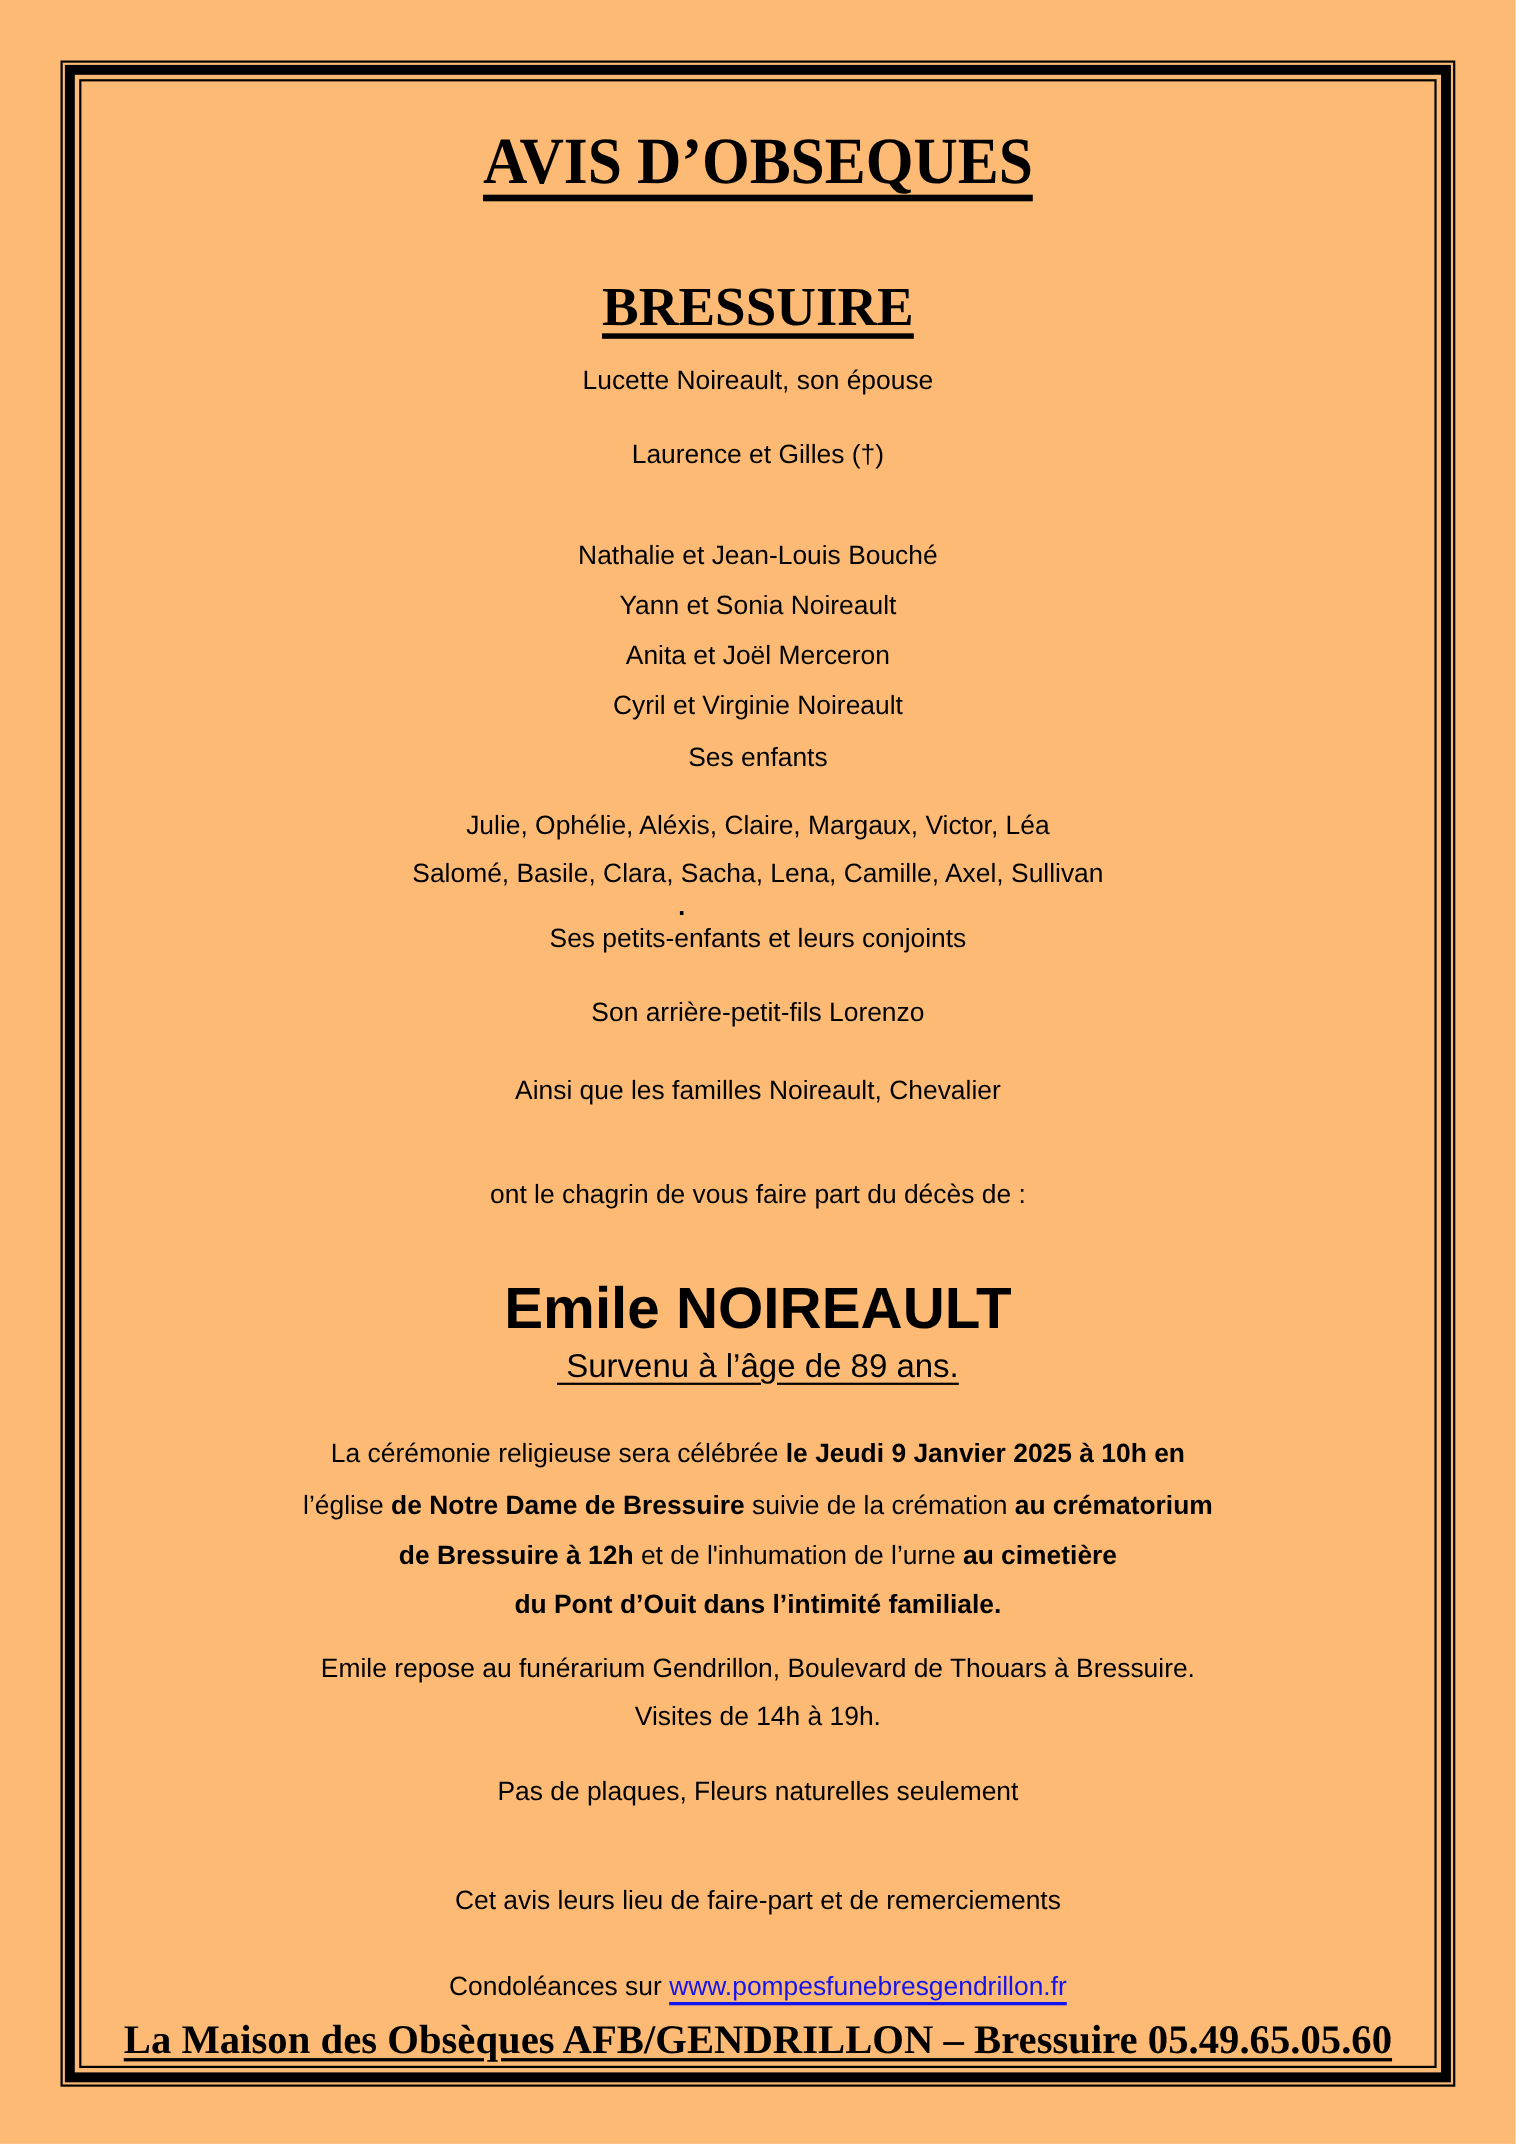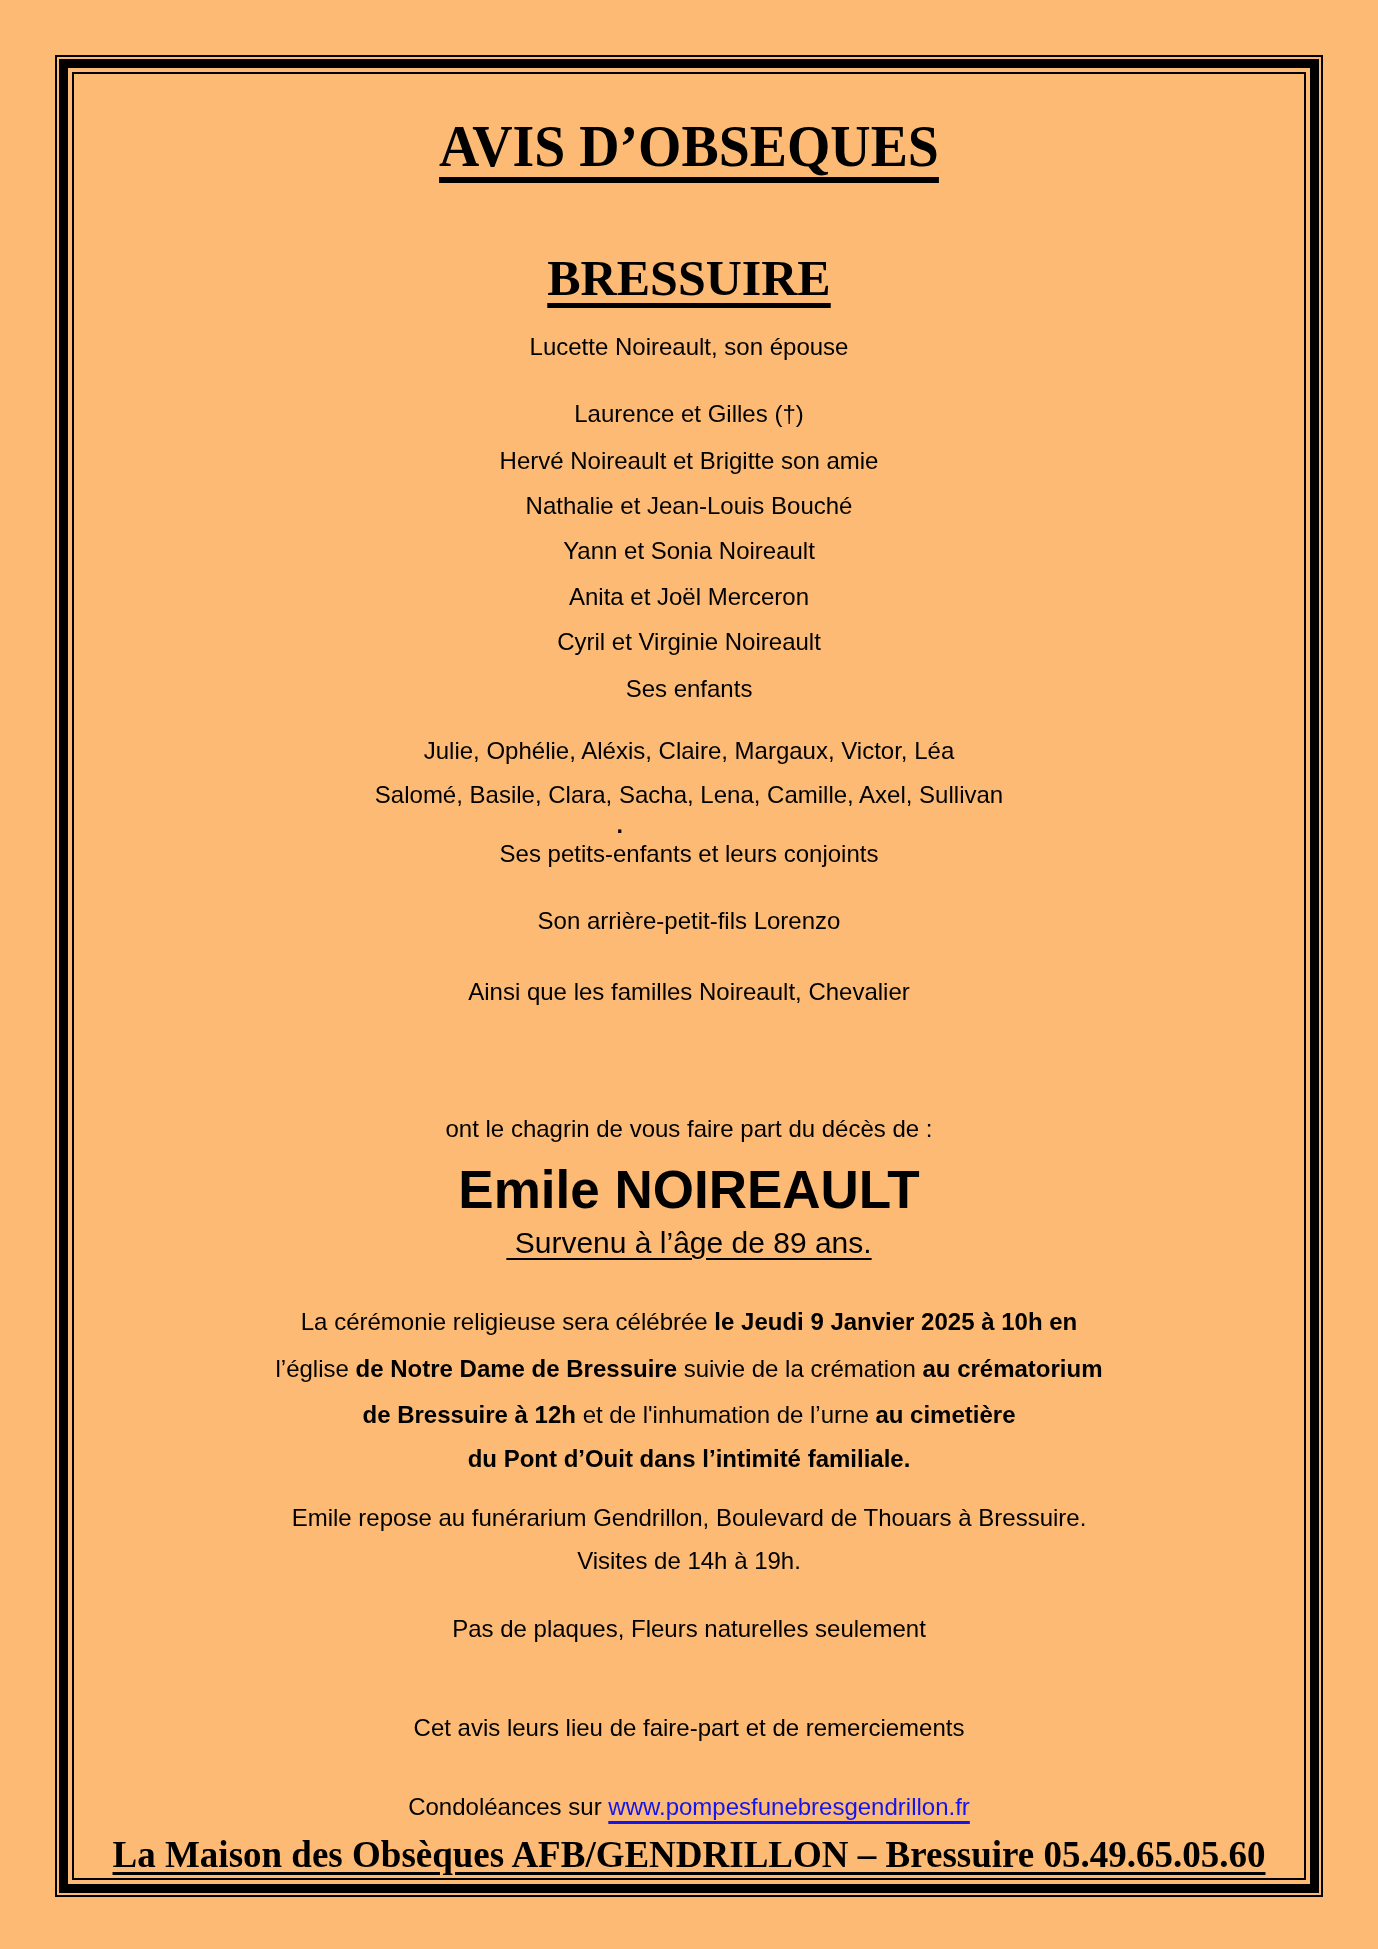--- a/index.html
+++ b/index.html
@@ -81,36 +81,35 @@
   <div class="frame f1"></div>
   <div class="frame f2"></div>
   <div class="frame f3"></div>
 
   <div class="line doc-title" style="top:116px">AVIS D’OBSEQUES</div>
   <div class="line city-title" style="top:229px">BRESSUIRE</div>
 
   <div class="line" style="top:335px">Lucette Noireault, son épouse</div>
 
   <div class="line" style="top:402px">Laurence et Gilles (†)</div>
-  <div class="line" style="top:449px">Hervé Noireault et Brigitte son amie</div>
   <div class="line" style="top:494px">Nathalie et Jean-Louis Bouché</div>
   <div class="line" style="top:539px">Yann et Sonia Noireault</div>
   <div class="line" style="top:585px">Anita et Joël Merceron</div>
   <div class="line" style="top:630px">Cyril et Virginie Noireault</div>
   <div class="line" style="top:677px">Ses enfants</div>
 
   <div class="line" style="top:739px">Julie, Ophélie, Aléxis, Claire, Margaux, Victor, Léa</div>
   <div class="line" style="top:783px">Salomé, Basile, Clara, Sacha, Lena, Camille, Axel, Sullivan</div>
 
   <span class="stray-dot">.</span>
 
   <div class="line" style="top:842px">Ses petits-enfants et leurs conjoints</div>
   <div class="line" style="top:909px">Son arrière-petit-fils Lorenzo</div>
   <div class="line" style="top:980px">Ainsi que les familles Noireault, Chevalier</div>
-  <div class="line" style="top:1117px">ont le chagrin de vous faire part du décès de :</div>
+  <div class="line" style="top:1075px">ont le chagrin de vous faire part du décès de :</div>
 
   <div class="line deceased" style="top:1163px">Emile NOIREAULT</div>
   <div class="line age" style="top:1228px">&nbsp;Survenu à l’âge de 89 ans.</div>
 
   <div class="line" style="top:1310px"><span>La cérémonie religieuse sera célébrée </span><span class="b">le Jeudi 9 Janvier 2025 à 10h en</span></div>
   <div class="line" style="top:1357px"><span>l’église </span><span class="b">de Notre Dame de Bressuire</span><span> suivie de la crémation </span><span class="b">au crématorium</span></div>
   <div class="line" style="top:1403px"><span class="b">de Bressuire à 12h</span><span> et de l'inhumation de l’urne </span><span class="b">au cimetière</span></div>
   <div class="line" style="top:1447px"><span class="b">du Pont d’Ouit dans l’intimité familiale.</span></div>
 
   <div class="line" style="top:1506px">Emile repose au funérarium Gendrillon, Boulevard de Thouars à Bressuire.</div>

